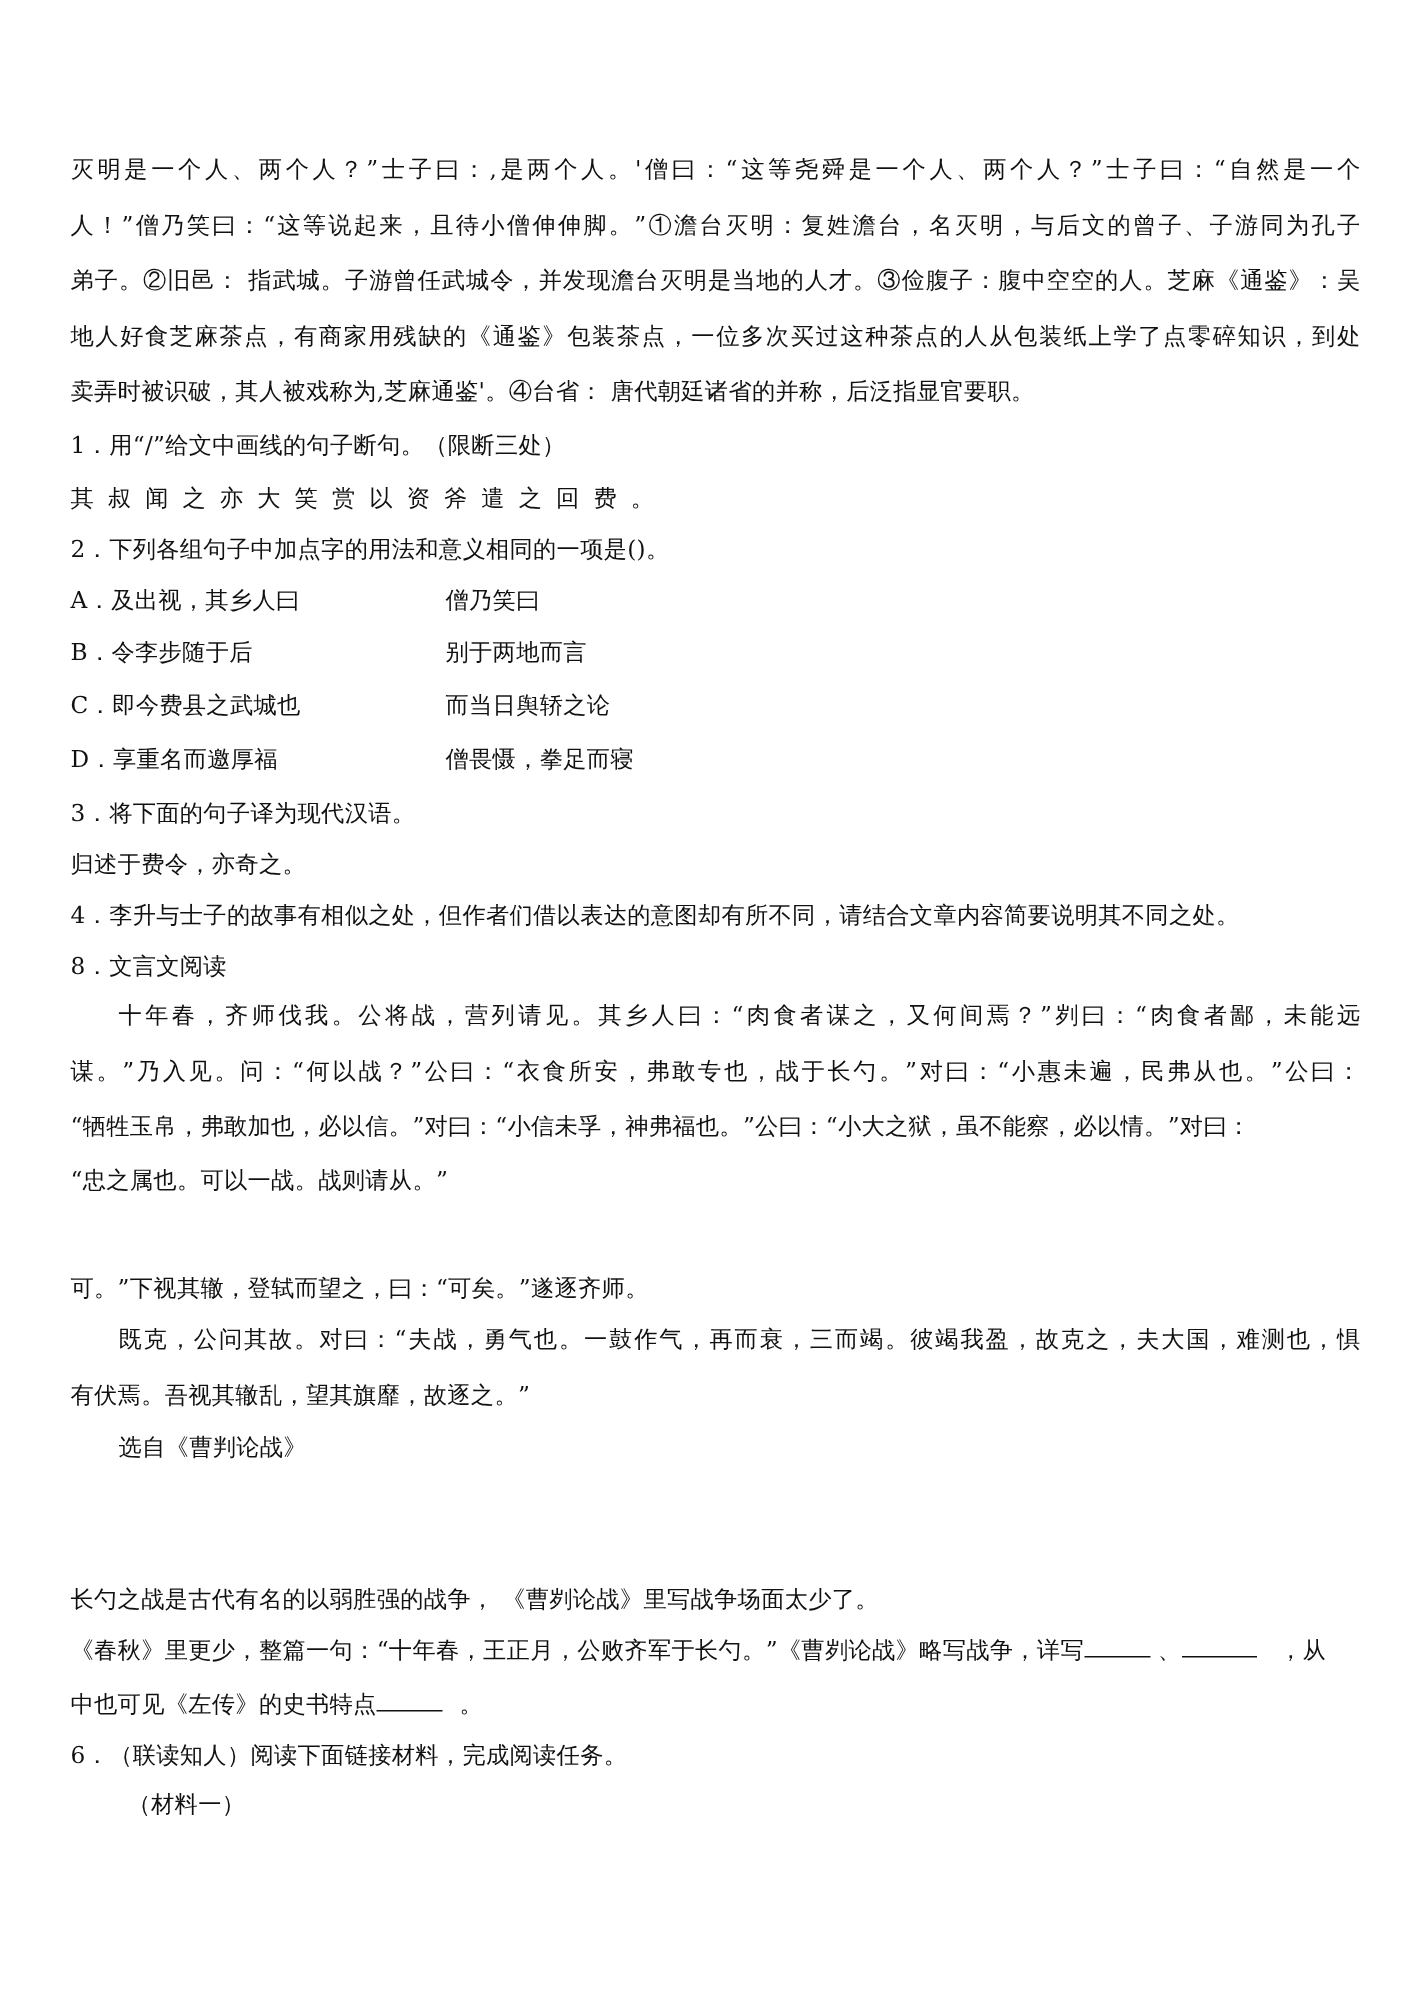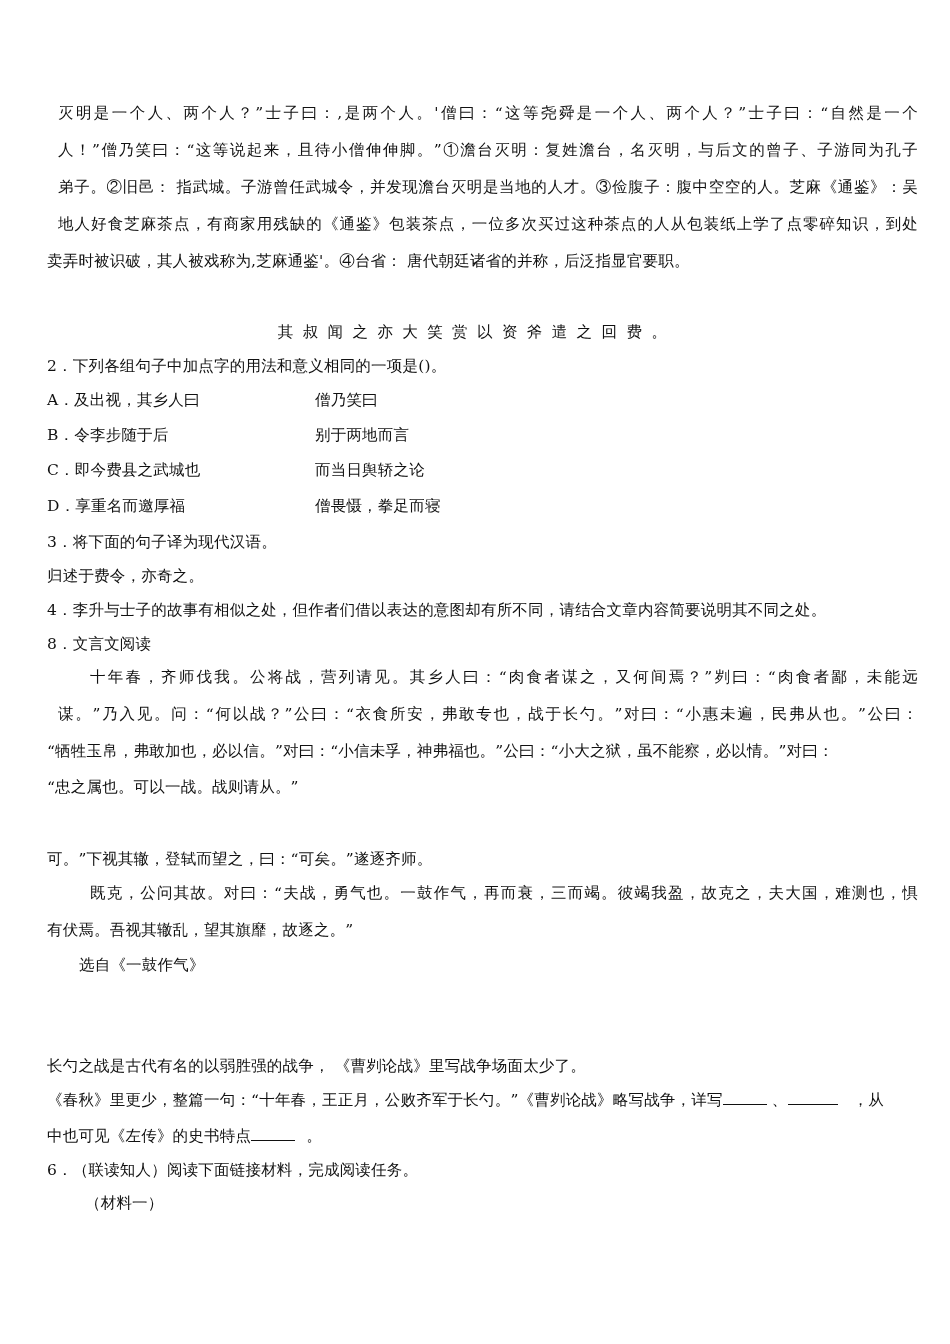--- a/index.html
+++ b/index.html
@@ -1,39 +1,40 @@
 <!DOCTYPE html>
 <html><head>
   <meta charset="utf-8">
   <style>
     html, body { margin: 0; padding: 0; background: #ffffff; }
     body { width: 950px; height: 1344px; position: relative; overflow: hidden;
       font-family: "DejaVu Serif", "Liberation Serif", serif; color: #111; }
     .page { position: absolute; left: 0; top: 0; width: 950px; height: 1344px; }
     .line { position: absolute; left: 47px; width: 860px; font-size: 15.5px; line-height: 20px;
       white-space: nowrap; letter-spacing: 0.2px; }
-    .line.justify { text-align: justify; text-align-last: justify; margin-left: 11px; }
+    .line.justify { text-align: justify; text-align-last: justify; }
     .indent { left: 79px; width: 828px; }
-    .spaced { letter-spacing: 9.4px; text-align: center; }
-    .opt-right { position: absolute; left: 268px; }
+    .spaced { letter-spacing: 9.4px; }
+    .opt-right { position: absolute; left: 250px; }
     .ul { text-underline-offset: 3px; }
     .blank { display: inline-block; border-bottom: 1px solid #111; height: 14px; vertical-align: baseline; }
     .kai { font-family: "DejaVu Serif", serif; }
   </style>
 </head>
 <body>
 
 <div class="page">
 
   <div class="line justify" style="top:103px">灭明是一个人、两个人？”士子曰：,是两个人。'僧曰：“这等尧舜是一个人、两个人？”士子曰：“自然是一个</div>
   <div class="line justify" style="top:140px">人！”僧乃笑曰：“这等说起来，且待小僧伸伸脚。”①澹台灭明：复姓澹台，名灭明，与后文的曾子、子游同为孔子</div>
   <div class="line justify" style="top:177px">弟子。②旧邑： 指武城。子游曾任武城令，并发现澹台灭明是当地的人才。③俭腹子：腹中空空的人。芝麻《通鉴》：吴</div>
   <div class="line justify" style="top:214px">地人好食芝麻茶点，有商家用残缺的《通鉴》包装茶点，一位多次买过这种茶点的人从包装纸上学了点零碎知识，到处</div>
   <div class="line" style="top:251px">卖弄时被识破，其人被戏称为,芝麻通鉴'。④台省： 唐代朝廷诸省的并称，后泛指显官要职。</div>
 
+  <div class="line" style="top:287px">1．用“/”给文中画线的句子断句。（限断三处）</div>
   <div class="line spaced" style="top:322px">其叔闻之亦大笑赏以资斧遣之回费。</div>
 
   <div class="line" style="top:356px">2．下列各组句子中加点字的用法和意义相同的一项是()。</div>
   <div class="line" style="top:390px">
     <span>A．及出视，其乡人曰</span>
     <span class="opt-right">僧乃笑曰</span>
   </div>
   <div class="line" style="top:425px">
     <span>B．令李步随于后</span>
     <span class="opt-right">别于两地而言</span>
@@ -57,21 +58,21 @@
   <div class="line justify kai" style="top:704px">谋。”乃入见。问：“何以战？”公曰：“衣食所安，弗敢专也，战于长勺。”对曰：“小惠未遍，民弗从也。”公曰：</div>
   <div class="line kai" style="top:741px; word-spacing:0;">
     <span>“牺牲玉帛，弗敢加也，必以信。”对曰：“小信未孚，神弗福也。”公曰：“</span><span class="ul">小大之狱，虽不能察，必以情。</span><span>”对曰：</span>
   </div>
   <div class="line kai" style="top:777px">“忠之属也。可以一战。战则请从。”</div>
 
   <div class="line kai" style="top:849px">可。”下视其辙，登轼而望之，曰：“可矣。”遂逐齐师。</div>
 
   <div class="line indent justify kai" style="top:883px">既克，公问其故。对曰：“夫战，勇气也。一鼓作气，再而衰，三而竭。彼竭我盈，故克之，夫大国，难测也，惧</div>
   <div class="line kai" style="top:920px">有伏焉。吾视其辙乱，望其旗靡，故逐之。”</div>
-  <div class="line indent kai" style="top:955px">选自《一鼓作气》</div>
+  <div class="line indent kai" style="top:955px">选自《曹判论战》</div>
 
   <div class="line" style="top:1056px">长勺之战是古代有名的以弱胜强的战争， 《曹刿论战》里写战争场面太少了。</div>
 
   <div class="line" style="top:1090px">
     <span>《春秋》里更少，整篇一句：“十年春，王正月，公败齐军于长勺。”《曹刿论战》略写战争，详写</span><span class="blank" style="width:44px"></span>
     <span>、</span><span class="blank" style="width:50px"></span>
     <span style="margin-left:10px">，从</span>
   </div>
   <div class="line" style="top:1126px">
     <span>中也可见《左传》的史书特点</span><span class="blank" style="width:44px"></span>

